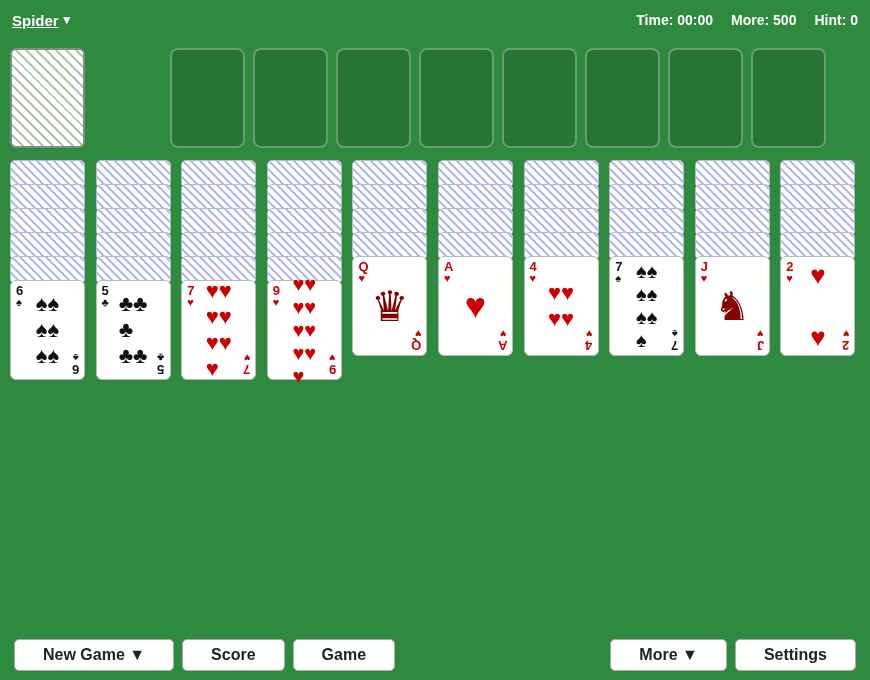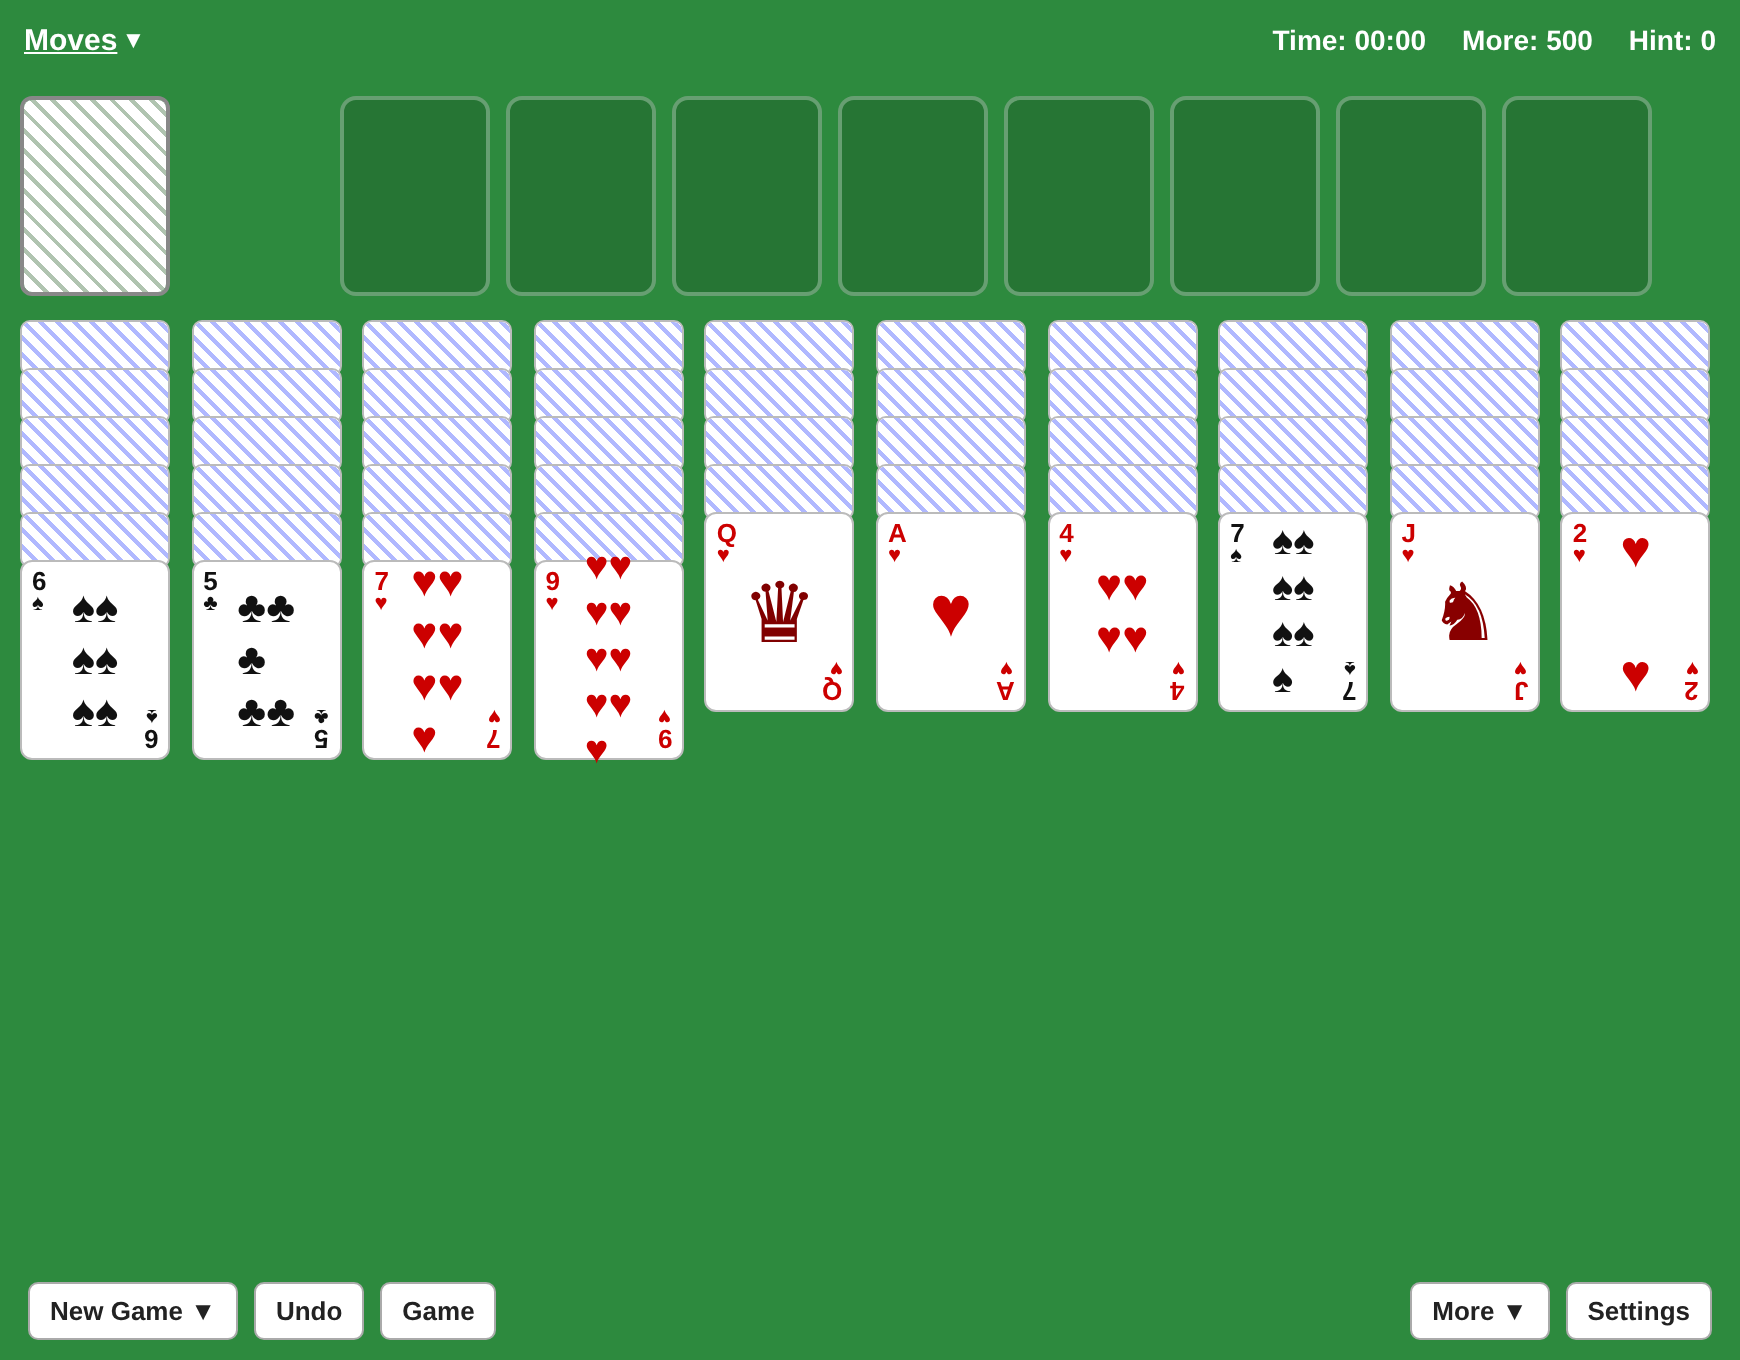--- a/index.html
+++ b/index.html
@@ -40,22 +40,22 @@
       justify-content: space-between;
       padding: 0 14px;
     }
     #footer-left { display: flex; gap: 8px; }
     #footer-right { display: flex; gap: 8px; }
 
     .btn {
       background: white;
       border: 1px solid #aaa;
       border-radius: 5px;
-      padding: 6px 10px;
-      font-size: 13px;
+      padding: 6px 28px;
+      font-size: 16px;
       font-weight: bold;
       cursor: pointer;
       color: #222;
     }
 
     
     #game-area {
       position: absolute;
       top: 40px;
       left: 0; right: 0;
@@ -209,21 +209,21 @@
       justify-content: center;
       font-size: 36px;
     }
 
   </style>
 </head>
 <body>
 
 <div id="header">
   <div style="display:flex;align-items:center;gap:2px;">
-    <span style="color:white;font-size:15px;font-weight:bold;text-decoration:underline;cursor:pointer;">Moves</span>
+    <span style="color:white;font-size:15px;font-weight:bold;text-decoration:underline;cursor:pointer;">Spider</span>
     <span style="color:white;font-size:12px;">▼</span>
   </div>
   <div id="stats" style="display:flex;gap:18px;color:white;font-size:14px;font-weight:bold;justify-content:center;">
     <span>
       <span>Time:</span> <span>00:00</span>
     </span>
     <span>
       <span>More:</span> <span>500</span>
     </span>
     <span>
@@ -507,20 +507,20 @@
         </div>
       </div>
     </div>
 
   </div>
 </div>
 
 <div id="footer">
   <div id="footer-left">
     <button class="btn">New Game ▼</button>
-    <button class="btn">Undo</button>
+    <button class="btn">Score</button>
     <button class="btn">Game</button>
   </div>
   <div id="footer-right">
     <button class="btn">More ▼</button>
     <button class="btn">Settings</button>
   </div>
 </div>
 
 </body></html>

